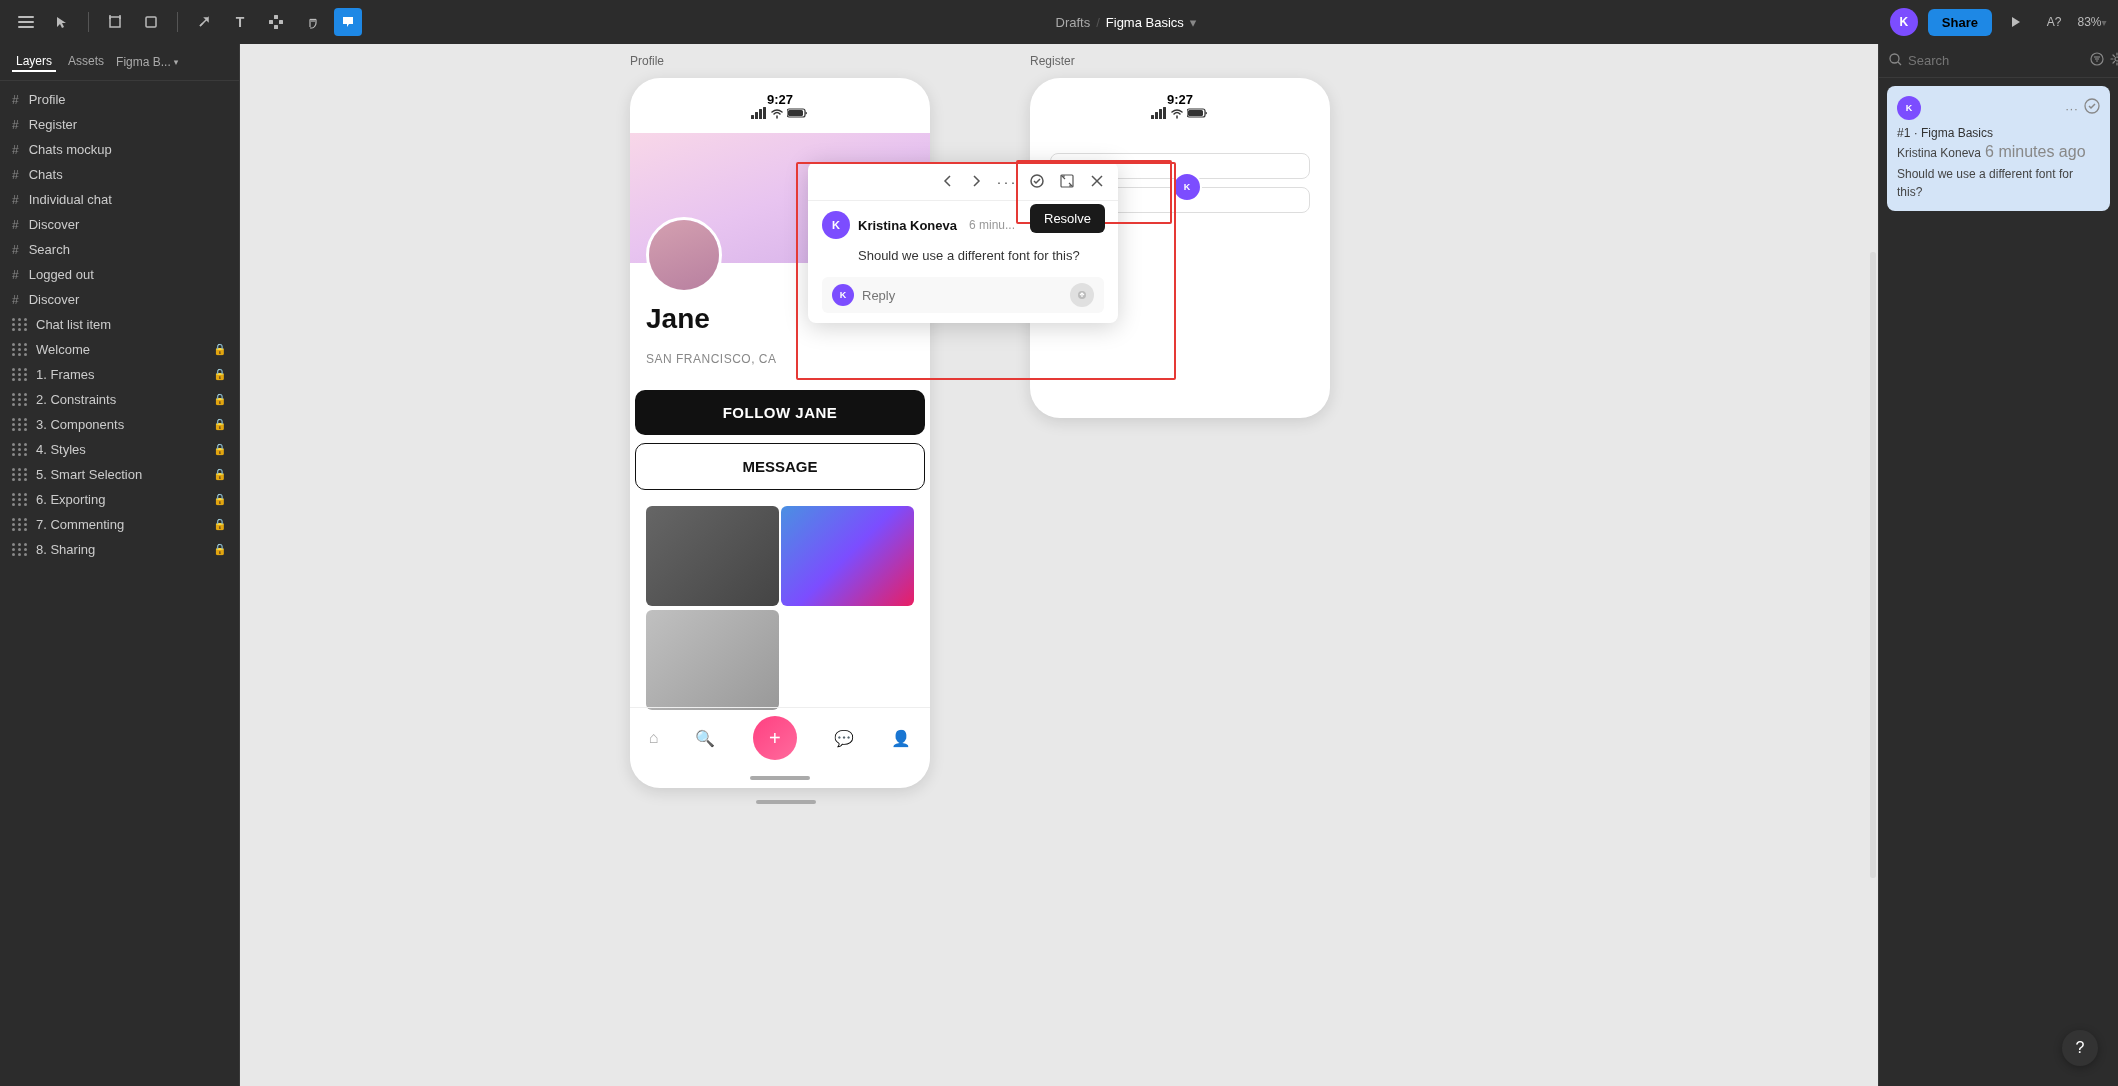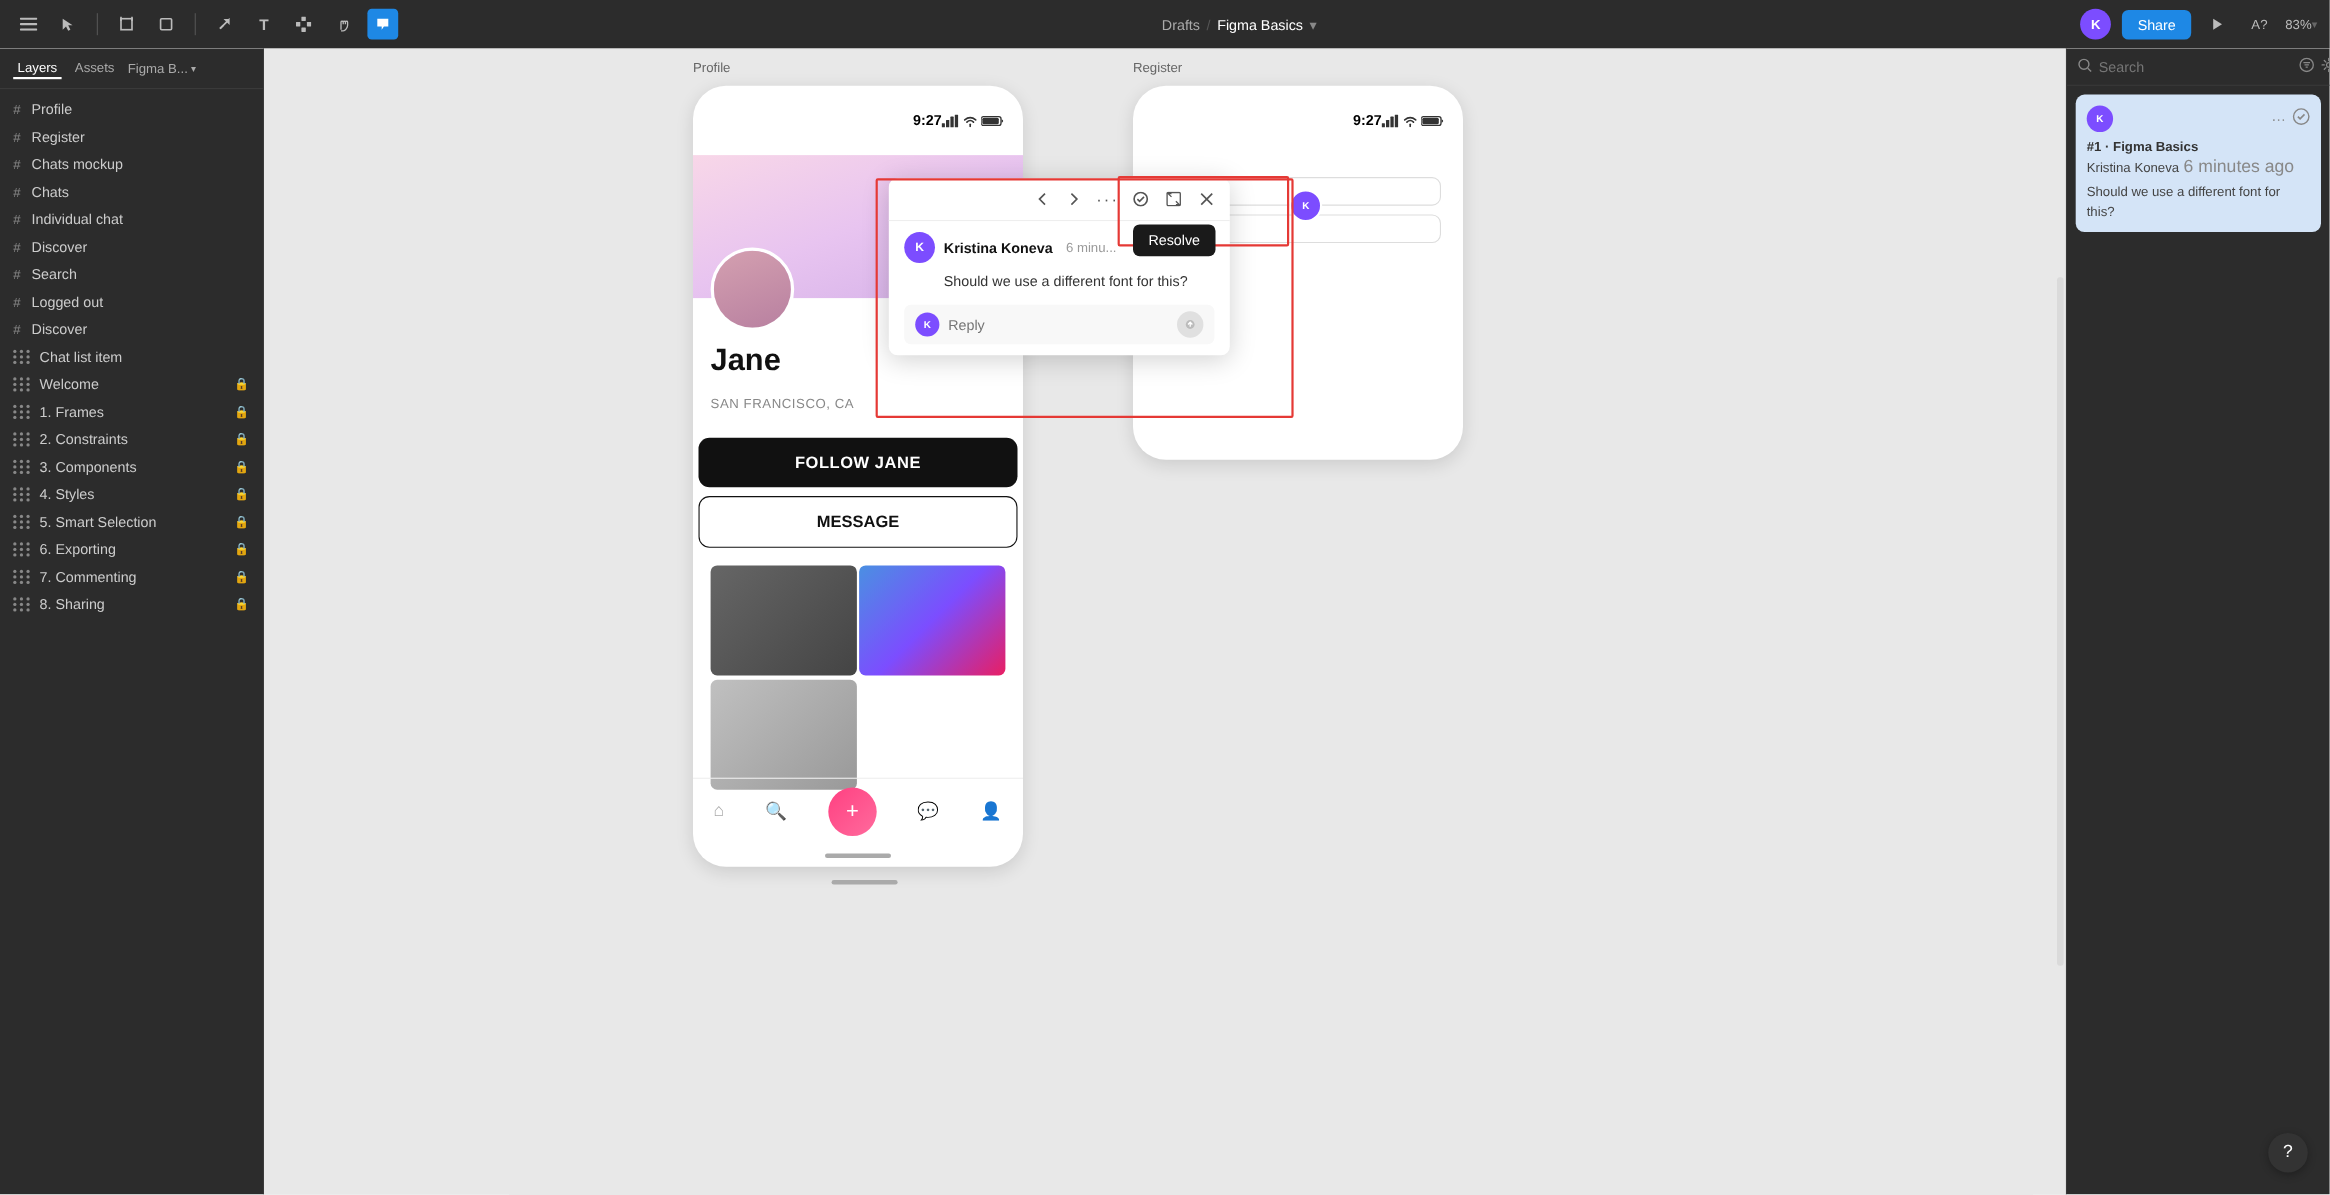--- a/index.html
+++ b/index.html
@@ -14,21 +14,21 @@
       justify-content: space-between;
       padding: 0 12px;
       flex-shrink: 0;
     }
     .toolbar-left { display: flex; align-items: center; gap: 8px; }
     .toolbar-center { display: flex; align-items: flex-end; gap: 6px; font-size: 13px; color: #ccc; }
     .toolbar-right { display: flex; align-items: center; gap: 10px; }
     .toolbar-icon { width: 28px; height: 28px; display: flex; align-items: center; justify-content: center; border-radius: 4px; cursor: pointer; color: #bbb; font-size: 14px; }
     .toolbar-icon.active { background: #1e88e5; color: white; }
     .toolbar-separator { width: 1px; height: 20px; background: #555; margin: 0 4px; }
-    .share-btn { background: #1e88e5; color: #ffffff; border: none; border-radius: 6px; padding: 6px 14px; font-size: 13px; font-weight: 400; cursor: pointer; }
+    .share-btn { background: #1e88e5; color: #000000; border: none; border-radius: 6px; padding: 6px 14px; font-size: 13px; font-weight: 700; cursor: pointer; }
     .avatar-k { width: 28px; height: 28px; border-radius: 50%; background: #7c4dff; color: white; display: flex; align-items: center; justify-content: center; font-size: 12px; font-weight: 600; }
     .play-btn { width: 28px; height: 28px; display: flex; align-items: center; justify-content: center; color: #bbb; cursor: pointer; }
 
     
     .main { display: flex; flex: 1; overflow: hidden; }
 
     
     .sidebar {
       width: 240px;
       background: #2c2c2c;
@@ -165,25 +165,26 @@
       position: absolute;
       width: 300px;
       background: white;
       border-radius: 30px;
       overflow: hidden;
       box-shadow: 0 4px 16px rgba(0,0,0,0.12);
     }
 
     .phone-status-bar {
       display: flex;
-      justify-content: flex-end;
+      justify-content: center;
       align-items: center;
-      padding: 24px 16px;
+      padding: 14px 16px;
       font-size: 13px;
       font-weight: 600;
+      flex-direction: column;
     }
     .phone-status-icons { display: flex; align-items: center; gap: 3px; font-size: 10px; }
 
     
     .bottom-scroll { 
       position: absolute;
       bottom: 8px;
       left: 50%;
       transform: translateX(-50%);
       width: 60px; 
@@ -783,21 +784,21 @@
         <div class="thread-header">
           <div class="thread-avatar">K</div>
           <div style="margin-left:auto;color:#888;font-size:13px;cursor:pointer;">···</div>
           <div>
             <svg width="16" height="16" viewBox="0 0 16 16">
                 <circle cx="8" cy="8" r="7" fill="none" stroke="#888" stroke-width="1.3"></circle>
                 <polyline points="5,8 7,10 11,6" fill="none" stroke="#888" stroke-width="1.5"></polyline>
               </svg>
           </div>
         </div>
-        <div style="font-size:12px;font-weight:700;color:#333;margin-bottom:3px;">#1 · Figma Basics</div>
+        <div style="font-size:12px;font-weight:400;color:#333;margin-bottom:3px;">#1 · Figma Basics</div>
         <div style="display:flex;gap:4px;align-items:baseline;margin-bottom:4px;">
           <span style="font-size:12px;font-weight:500;color:#444;">Kristina Koneva</span>
           <span style="font-size:16px;color:#888;">6 minutes ago</span>
         </div>
         <div style="font-size:12px;color:#444;line-height:1.5;">Should we use a different font for this?</div>
       </div>
     </div>
 
     <div style="display:flex;justify-content:flex-end;padding:10px;">
       <div class="help-btn">?</div>

